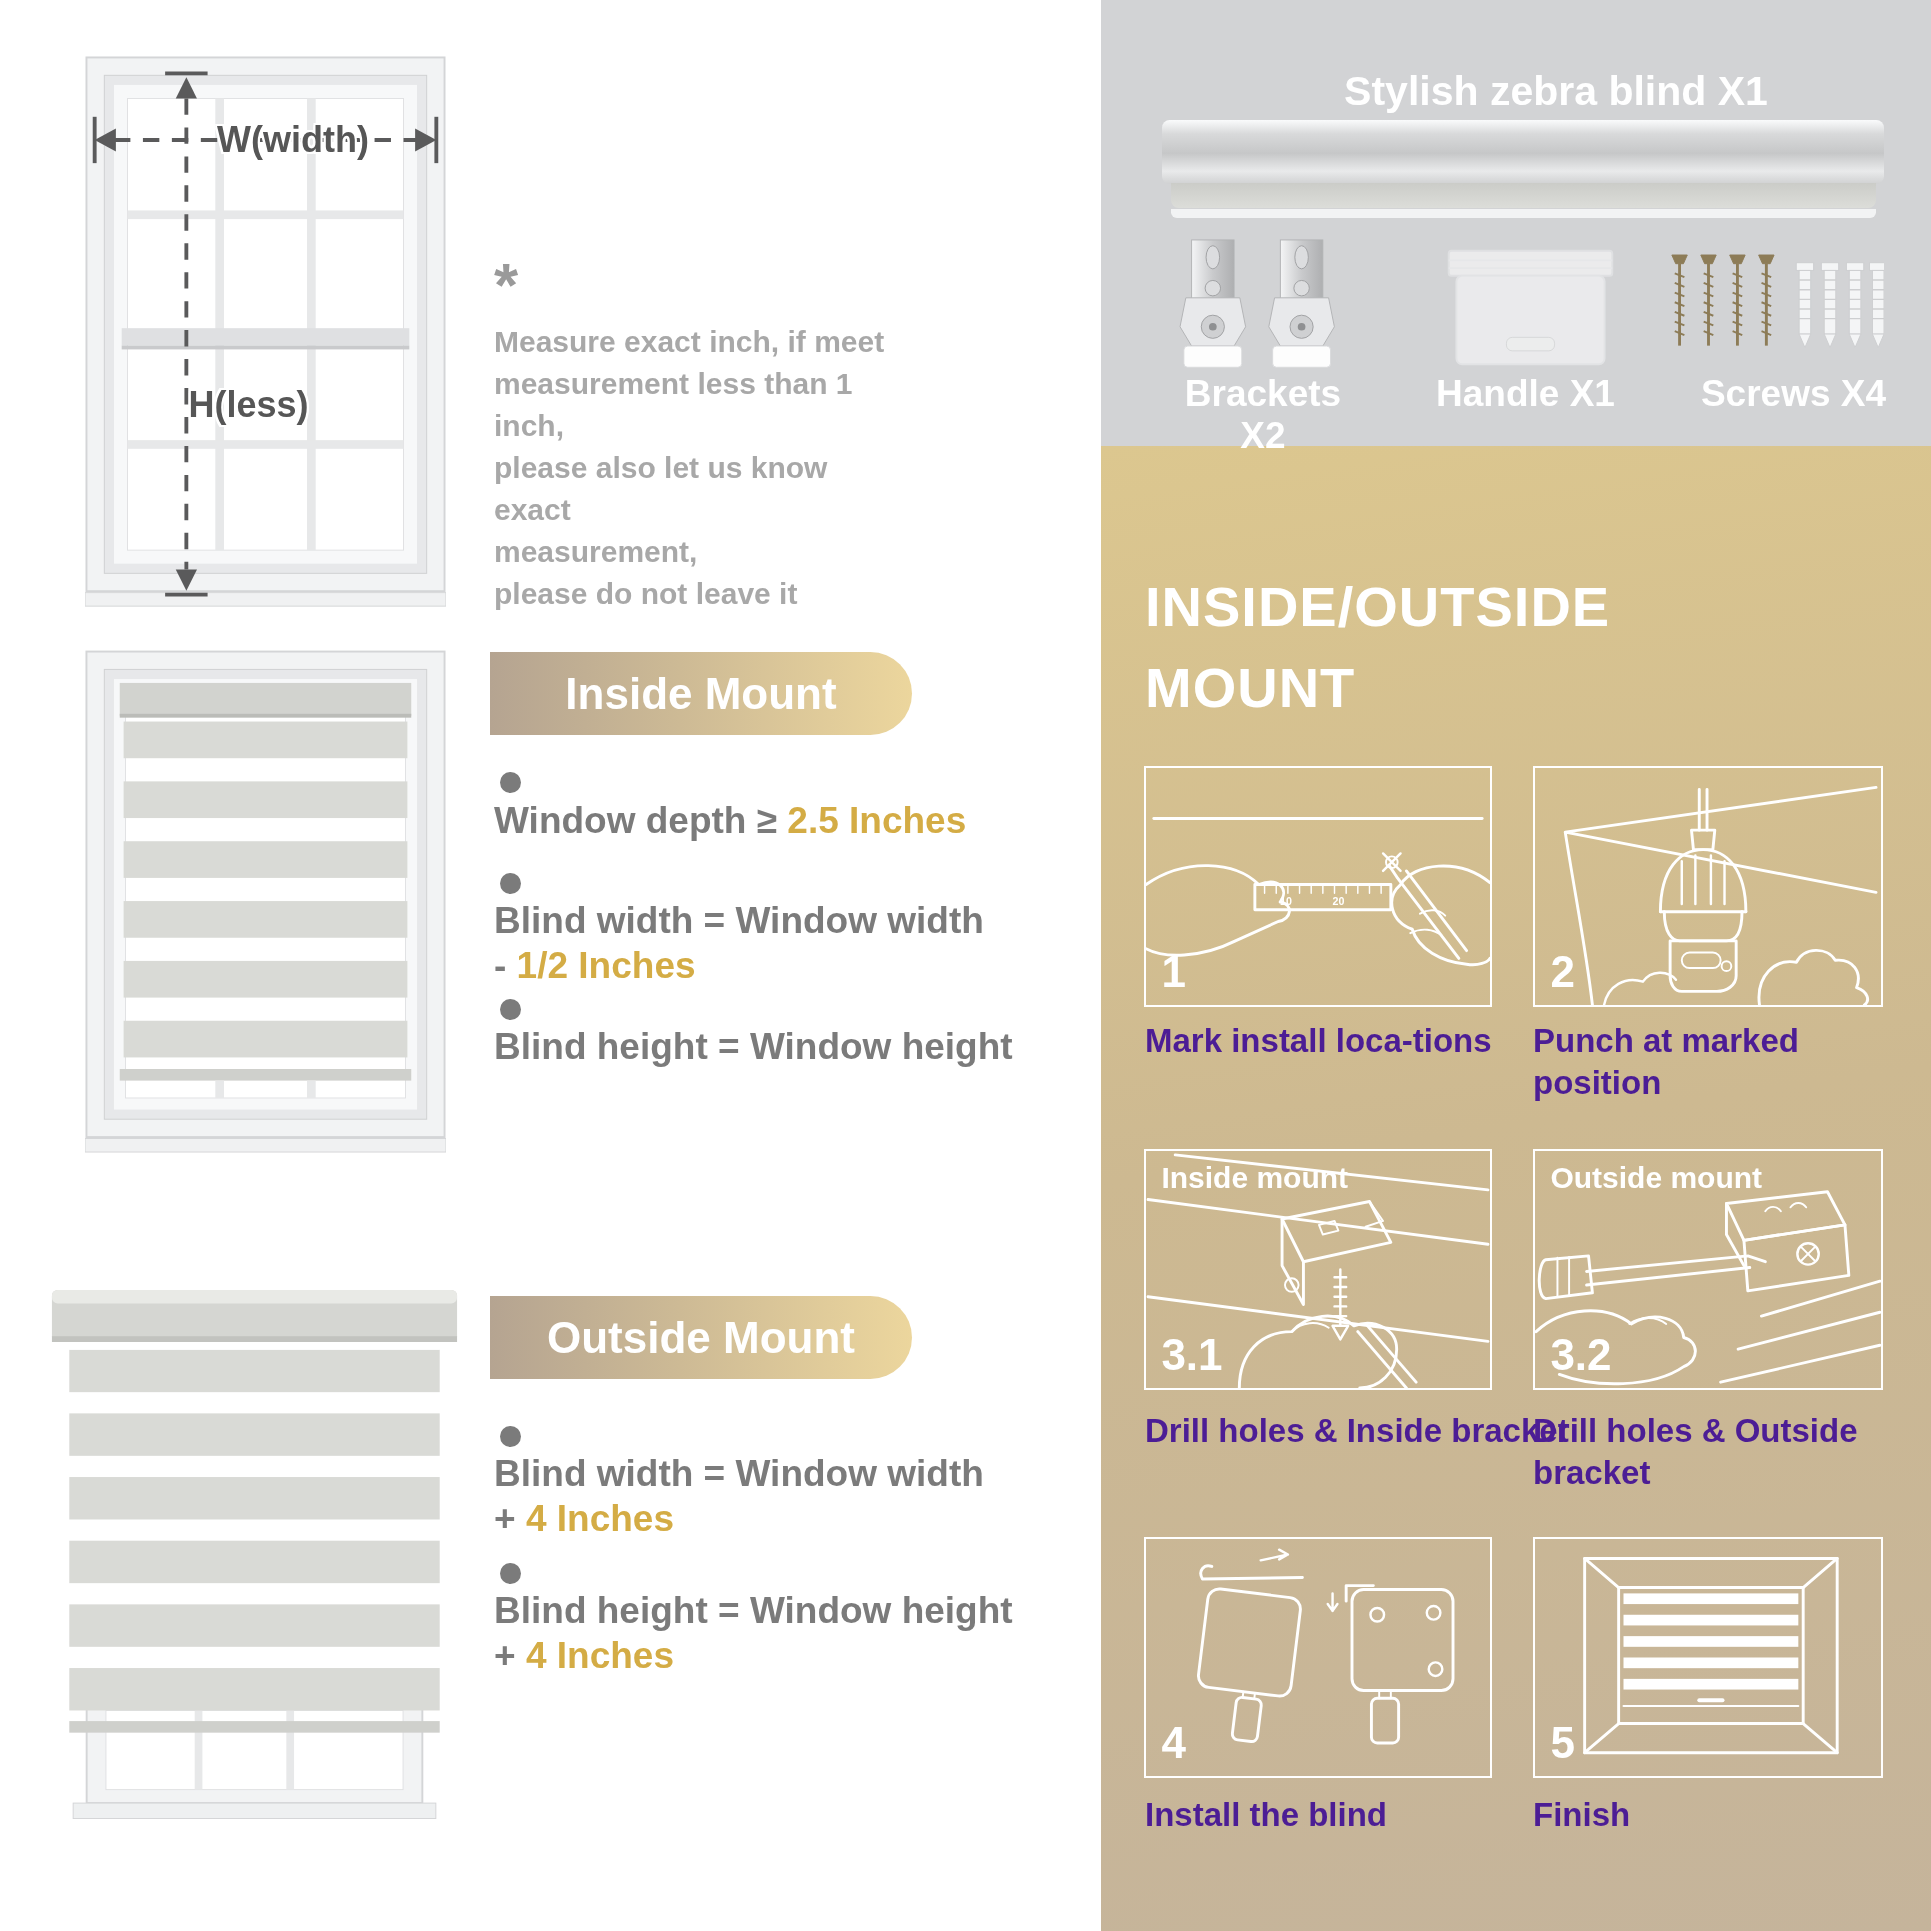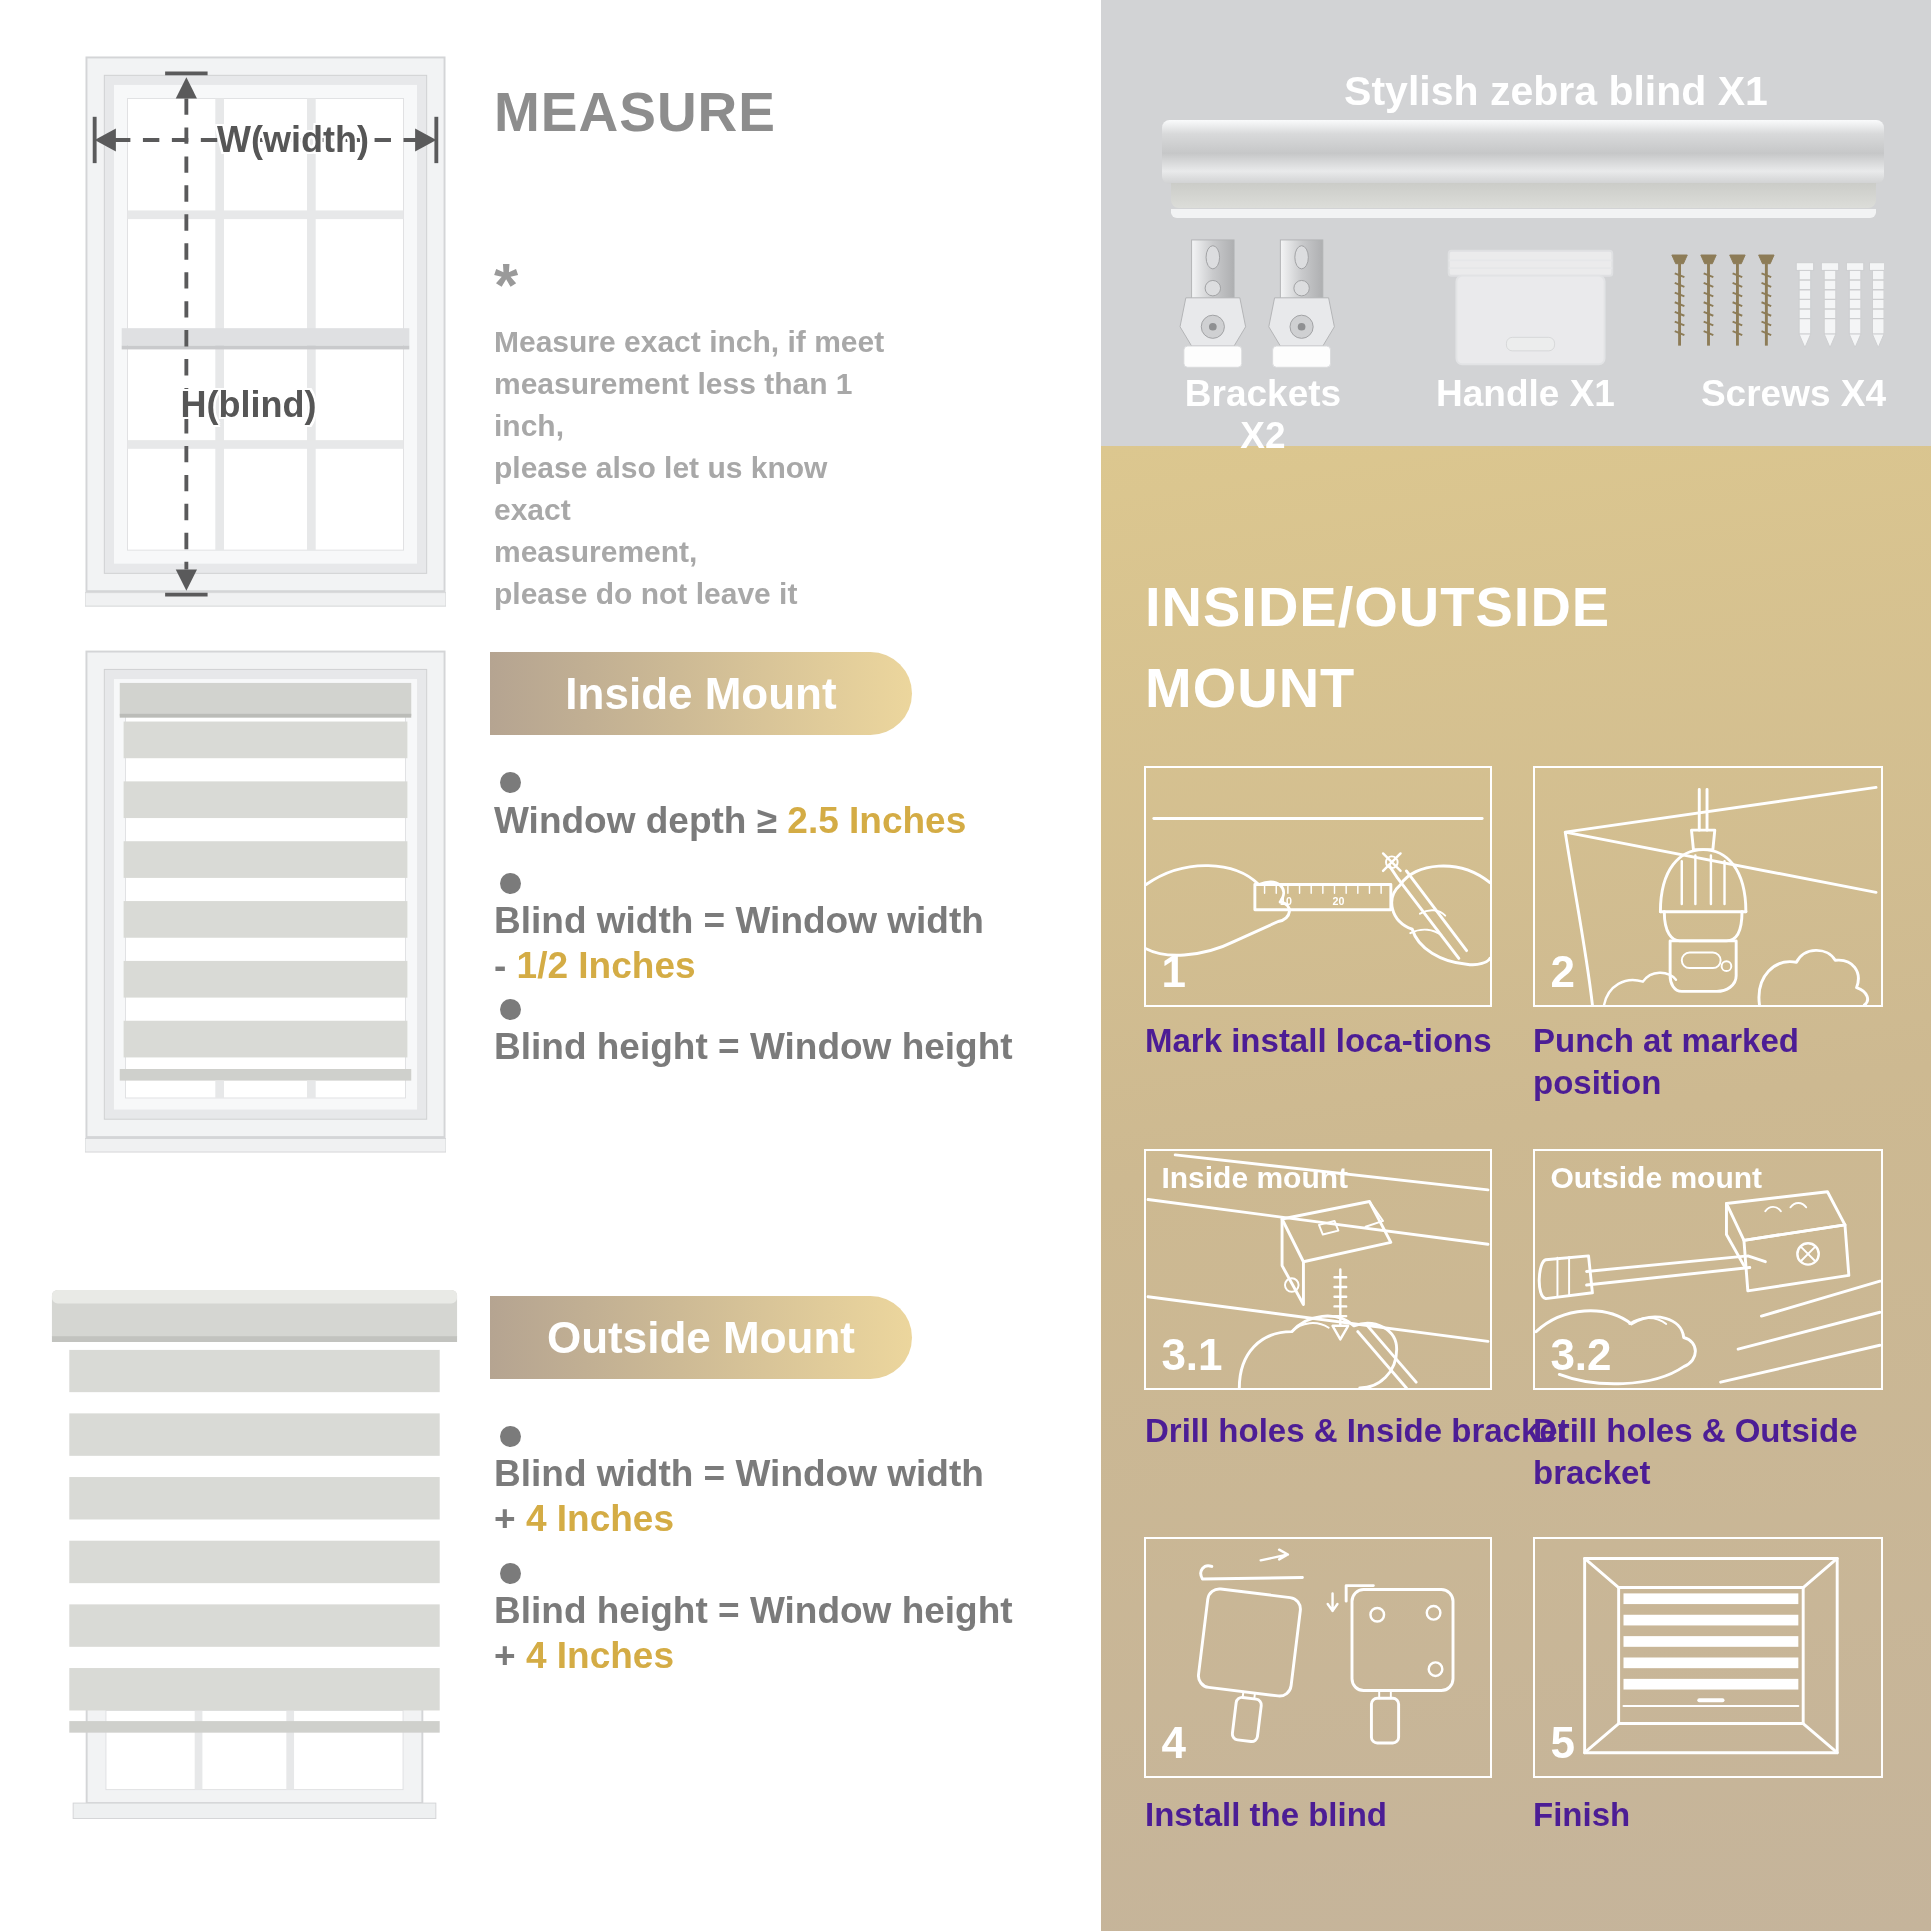--- a/index.html
+++ b/index.html
@@ -78,24 +78,23 @@
         <line x1="10" y1="63" x2="10" y2="111"></line>
         <line x1="364" y1="63" x2="364" y2="111"></line>
         <line x1="105" y1="44" x2="105" y2="532" stroke-dasharray="17 13" fill="none"></line>
         <polygon points="105,22 94,44 116,44" stroke="none"></polygon>
         <polygon points="105,554 94,532 116,532" stroke="none"></polygon>
         <line x1="83" y1="18" x2="127" y2="18"></line>
         <line x1="83" y1="558" x2="127" y2="558"></line>
       </g>
     </svg>
     <div class="win-label" style="left:217px;top:119px;width:145px">W(width)</div>
-    <div class="win-label" style="left:176px;top:384px;width:145px">H(blind)</div>
+    <div class="win-label" style="left:176px;top:384px;width:145px">H(less)</div>
 
     <div class="howto-title">
-      <div>MEASURE</div>
     </div>
     <div class="asterisk">*</div>
     <div class="note">Measure exact inch, if meet
 measurement less than 1 inch,
 please also let us know exact
 measurement,
 please do not leave it</div>
 
     <svg class="abs" style="left:85px;top:650px" width="361" height="506" viewBox="0 0 374 524">
       <rect x="1.5" y="1.5" width="371" height="503" fill="#f2f3f4" stroke="#d4d5d7" stroke-width="2"></rect>

